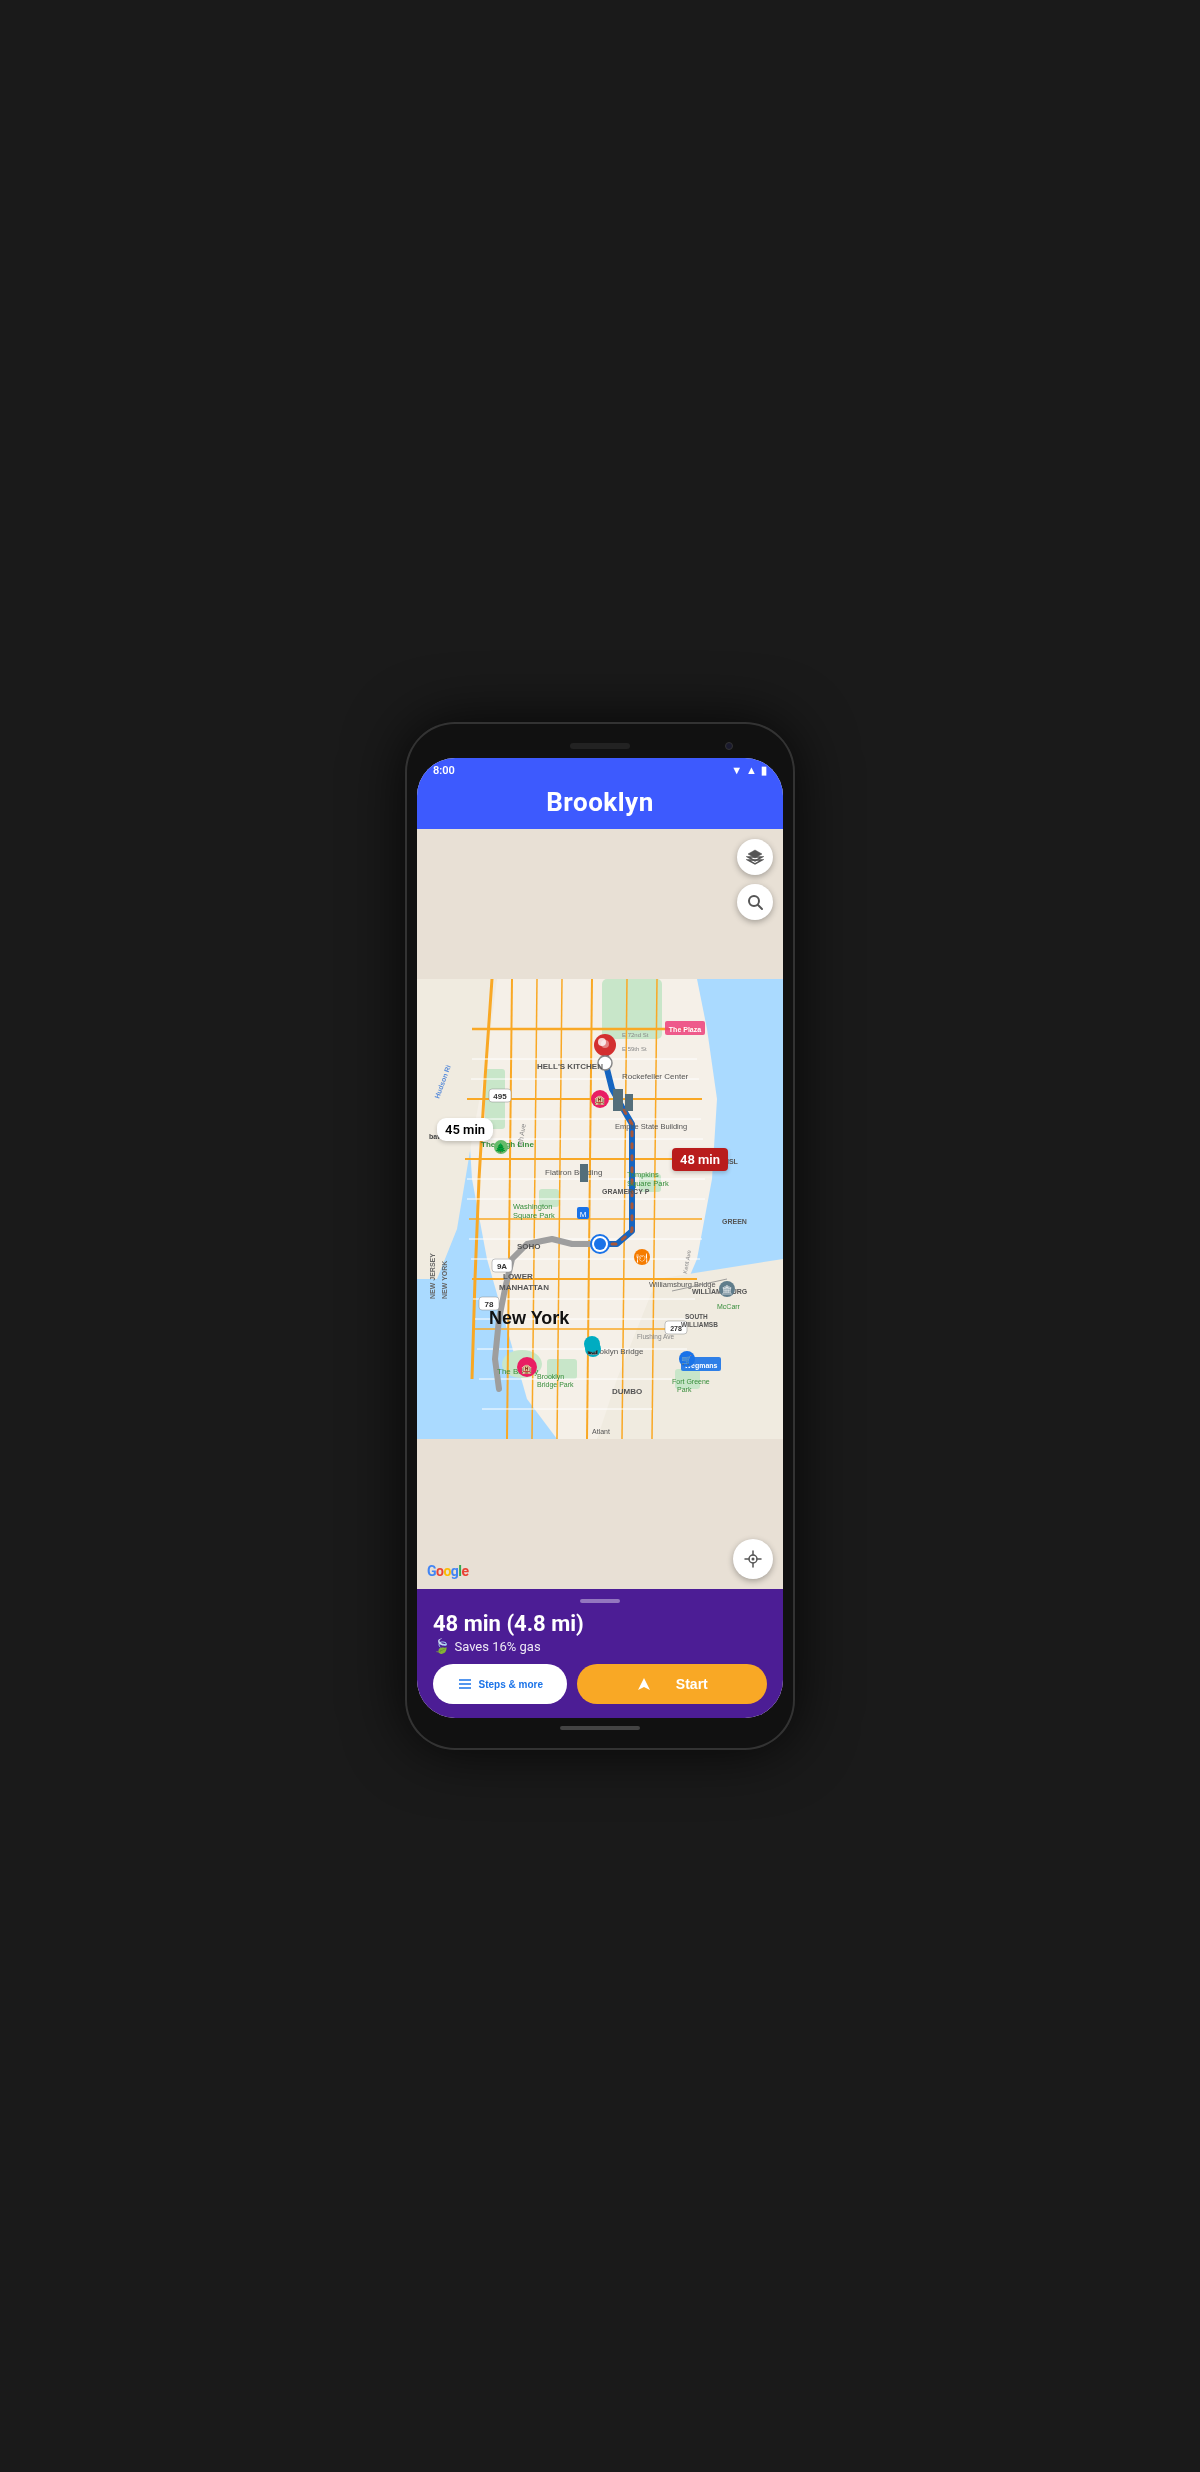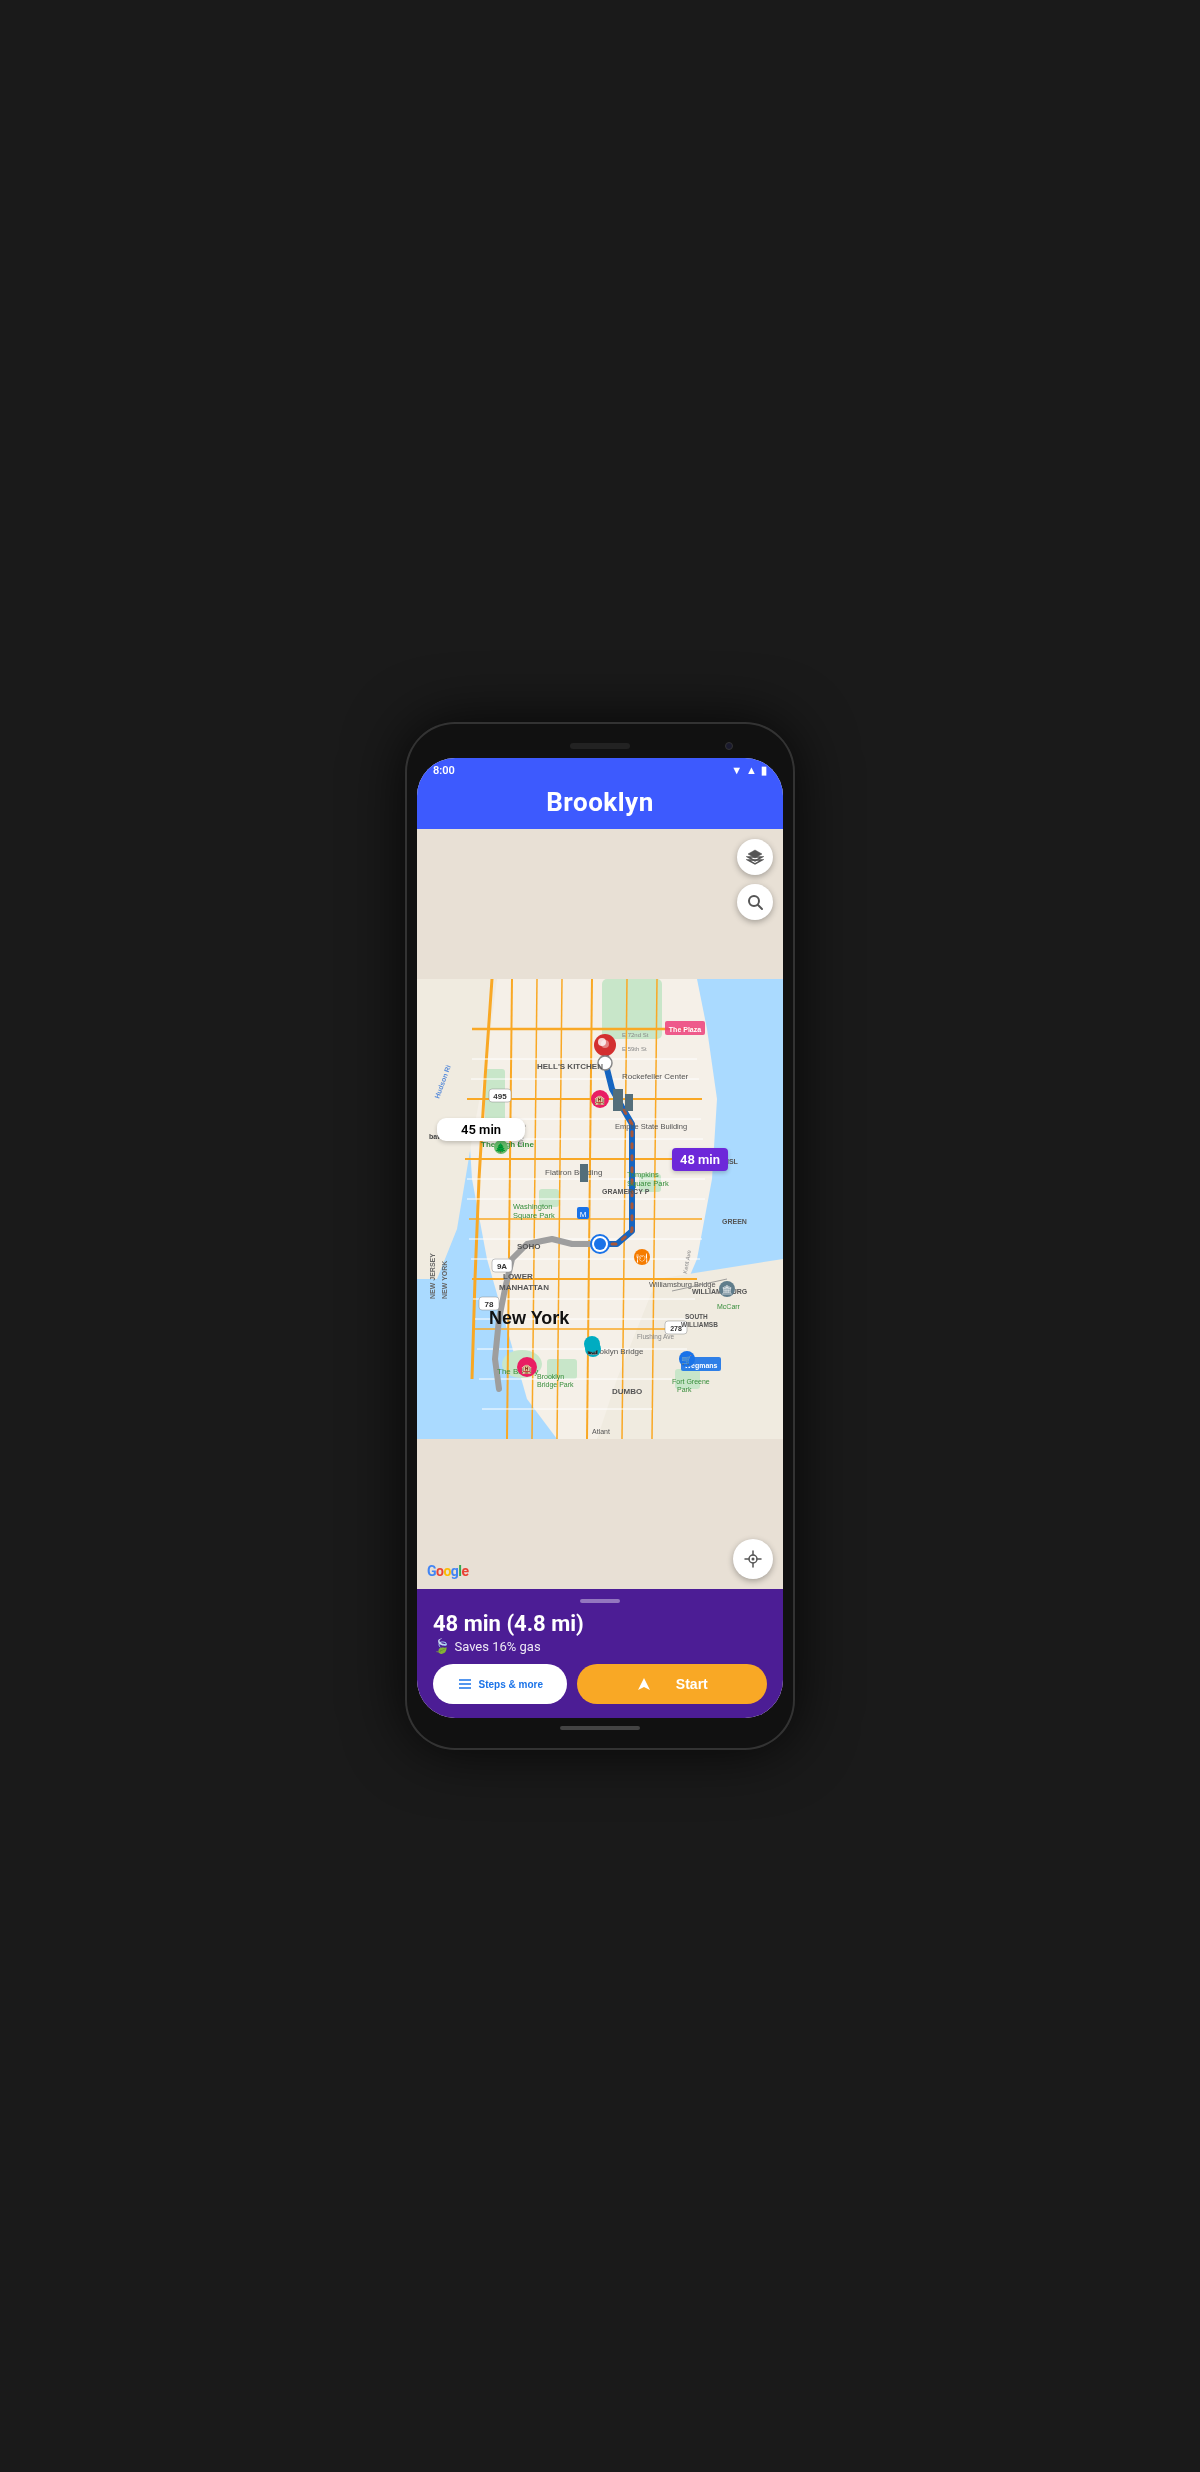--- a/index.html
+++ b/index.html
@@ -155,30 +155,30 @@
       box-shadow: 0 2px 6px rgba(0,0,0,0.3);
       cursor: pointer;
       font-size: 18px;
     }
     .time-badge-left {
       position: absolute;
       left: 20px;
       top: 38%;
       background: white;
       border-radius: 9px;
-      padding: 4px 24px;
+      padding: 4px 8px;
       font-weight: 600;
       font-size: 13px;
       box-shadow: 0 2px 4px rgba(0,0,0,0.2);
     }
     .time-badge-right {
       position: absolute;
       right: 55px;
       top: 42%;
-      background: #6d28d9;
+      background: #b91c1c;
       border-radius: 4px;
       padding: 4px 8px;
       font-weight: 600;
       font-size: 13px;
       color: white;
       box-shadow: 0 2px 4px rgba(0,0,0,0.2);
     }
     .google-logo {
       position: absolute;
       left: 10px;

